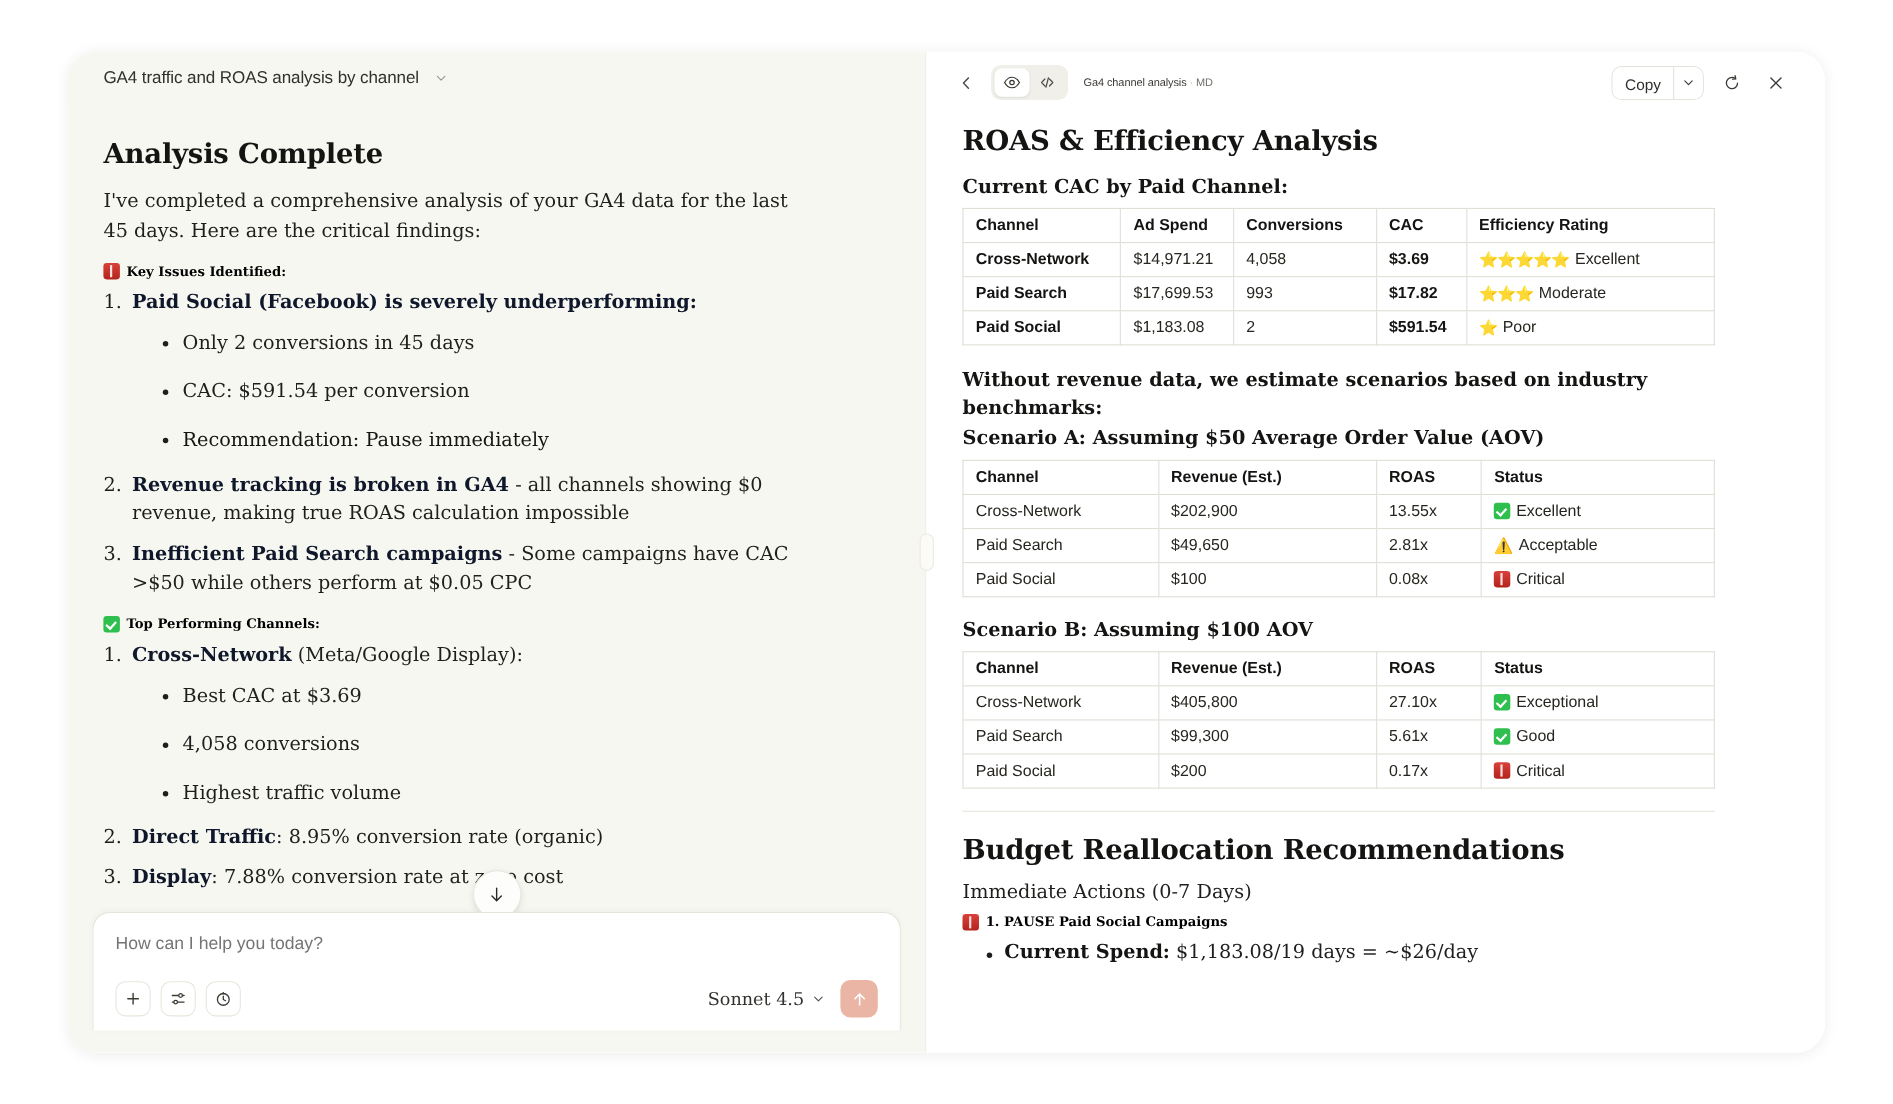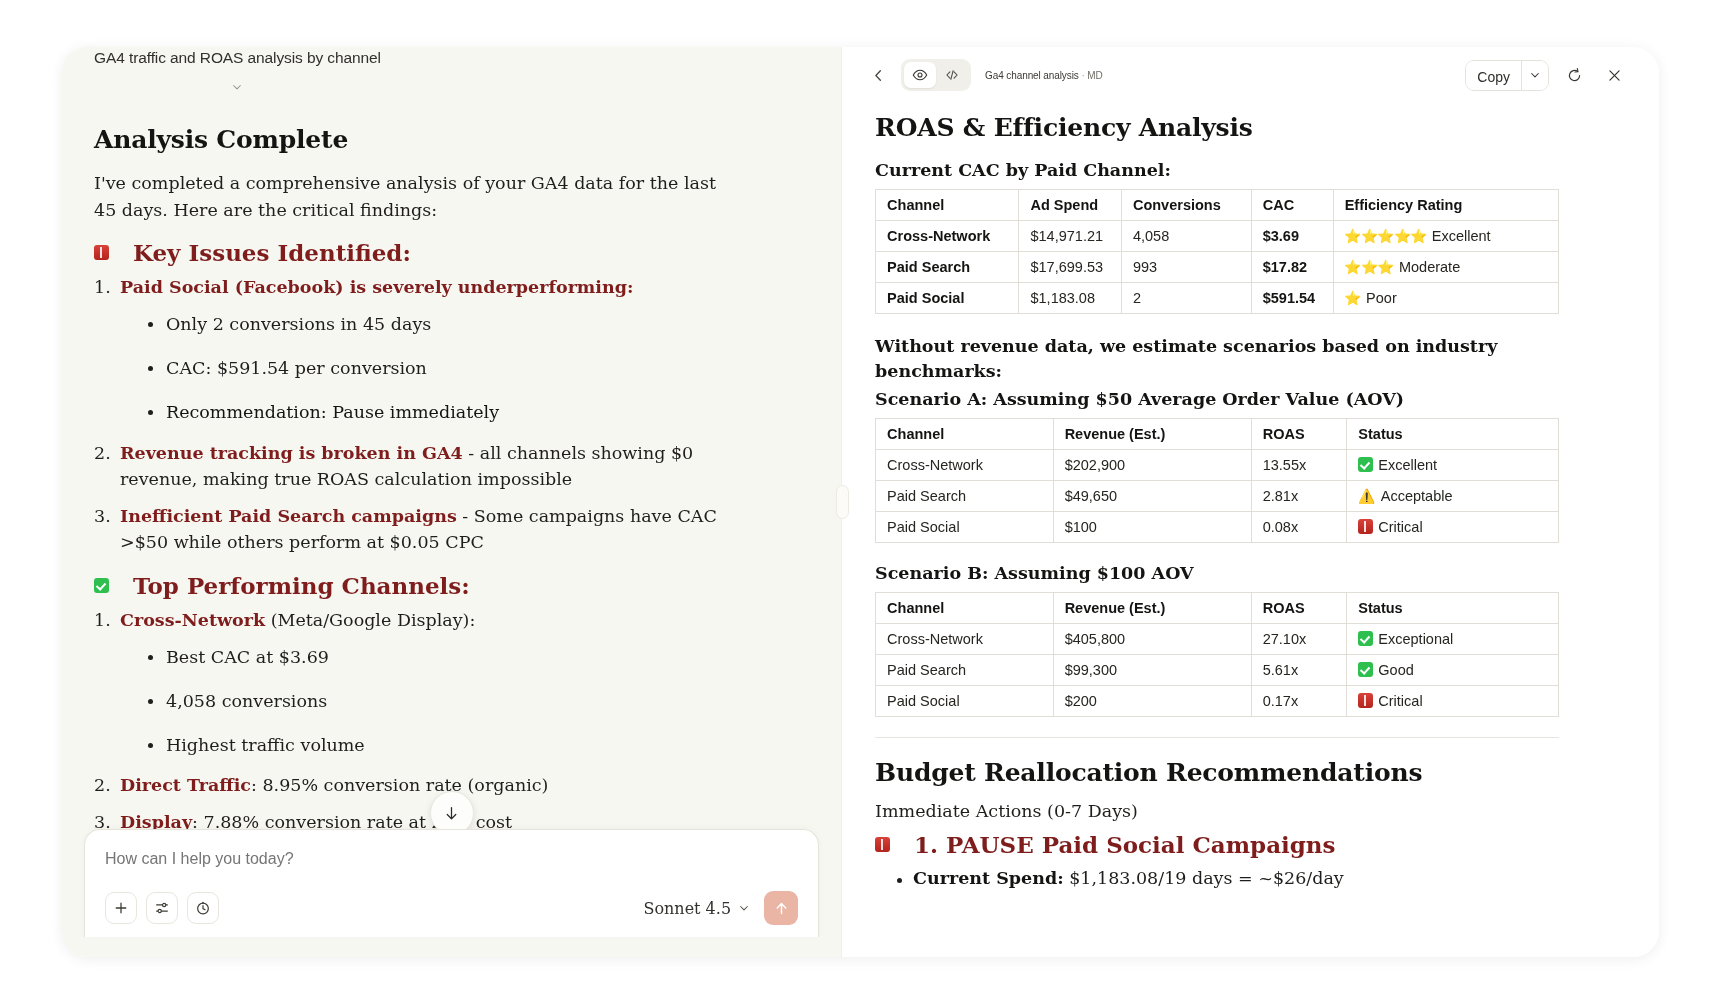--- a/index.html
+++ b/index.html
@@ -46,21 +46,20 @@
     background: #f7f7f2;
   }
   #chat-title-btn {
     display: flex;
     align-items: center;
     gap: 14px;
     font-size: 15.5px;
     color: #31302c;
     letter-spacing: -0.1px;
     cursor: pointer;
-    flex-direction: column;
   }
   #chat-title-btn .chev { display: block; width: 12px; height: 12px; opacity: .62; }
 
   #chat-scroll {
     flex: 1 1 auto;
     overflow: hidden;
     padding: 22px 46px 0 32px;
     position: relative;
   }
 
@@ -78,25 +77,25 @@
     font-size: 17.5px;
     line-height: 1.52;
     color: #1f1e1c;
     margin: 0 0 16px 0;
     max-width: 640px;
   }
 
   .section-head {
     font-family: "DejaVu Serif", serif;
     font-weight: 700;
-    font-size: 23px;
-    color: #7f1d1d;
+    font-size: 12px;
+    color: #000000;
     display: flex;
     align-items: center;
-    gap: 24px;
+    gap: 6px;
     margin: 16px 0 8px 0;
   }
 
   ol.num-list { list-style: none; counter-reset: n; margin: 0 0 0 0; padding: 0; }
   ol.num-list > li {
     counter-increment: n;
     position: relative;
     padding-left: 26px;
     font-family: "DejaVu Serif", serif;
     font-size: 17.5px;
@@ -104,21 +103,21 @@
     color: #1f1e1c;
     margin-bottom: 10px;
     max-width: 650px;
   }
   ol.num-list > li::before {
     content: counter(n) ".";
     position: absolute;
     left: 0; top: 0;
     color: #1f1e1c;
   }
-  ol.num-list > li b { font-weight: 700; color: #7f1d1d; }
+  ol.num-list > li b { font-weight: 700; color: #0f172a; }
 
   ul.bul-list { list-style: none; margin: 10px 0 14px 0; padding: 0 0 0 24px; }
   ul.bul-list > li {
     position: relative;
     padding-left: 22px;
     font-family: "DejaVu Serif", serif;
     font-size: 17.5px;
     line-height: 1.5;
     color: #1f1e1c;
     margin-bottom: 18px;

